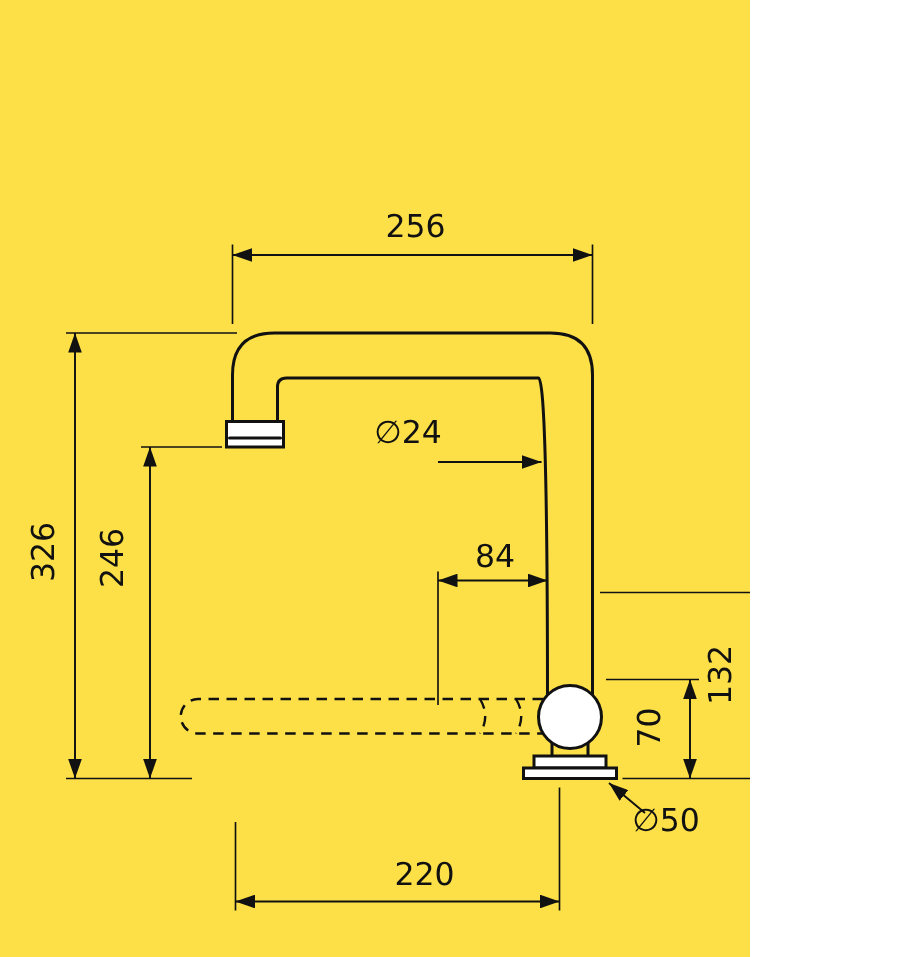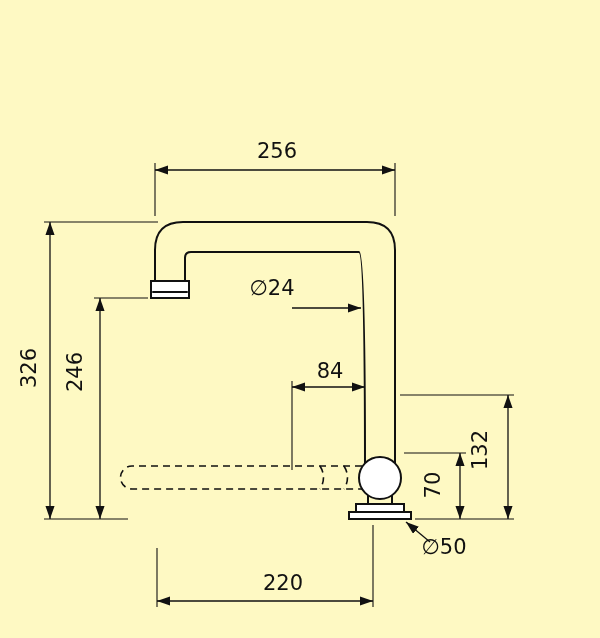--- a/index.html
+++ b/index.html
@@ -2,23 +2,23 @@
 <html><head>
 <meta charset="utf-8">
 <style>
   html, body {
     margin: 0;
     padding: 0;
     background: #ffffff;
   }
   .stage {
     position: relative;
-    width: 600px;
+    width: 500px;
     height: 638px;
-    background: #fef9c3;
+    background: #fde047;
     overflow: hidden;
   }
   svg { display: block; }
   text {
     font-family: "DejaVu Sans", "Liberation Sans", sans-serif;
     font-size: 21px;
     fill: #111111;
   }
   .outline   { fill: none; stroke: #111111; stroke-width: 2;   stroke-linecap: round; }
   .outline-f { fill: #ffffff; stroke: #111111; stroke-width: 2; }

